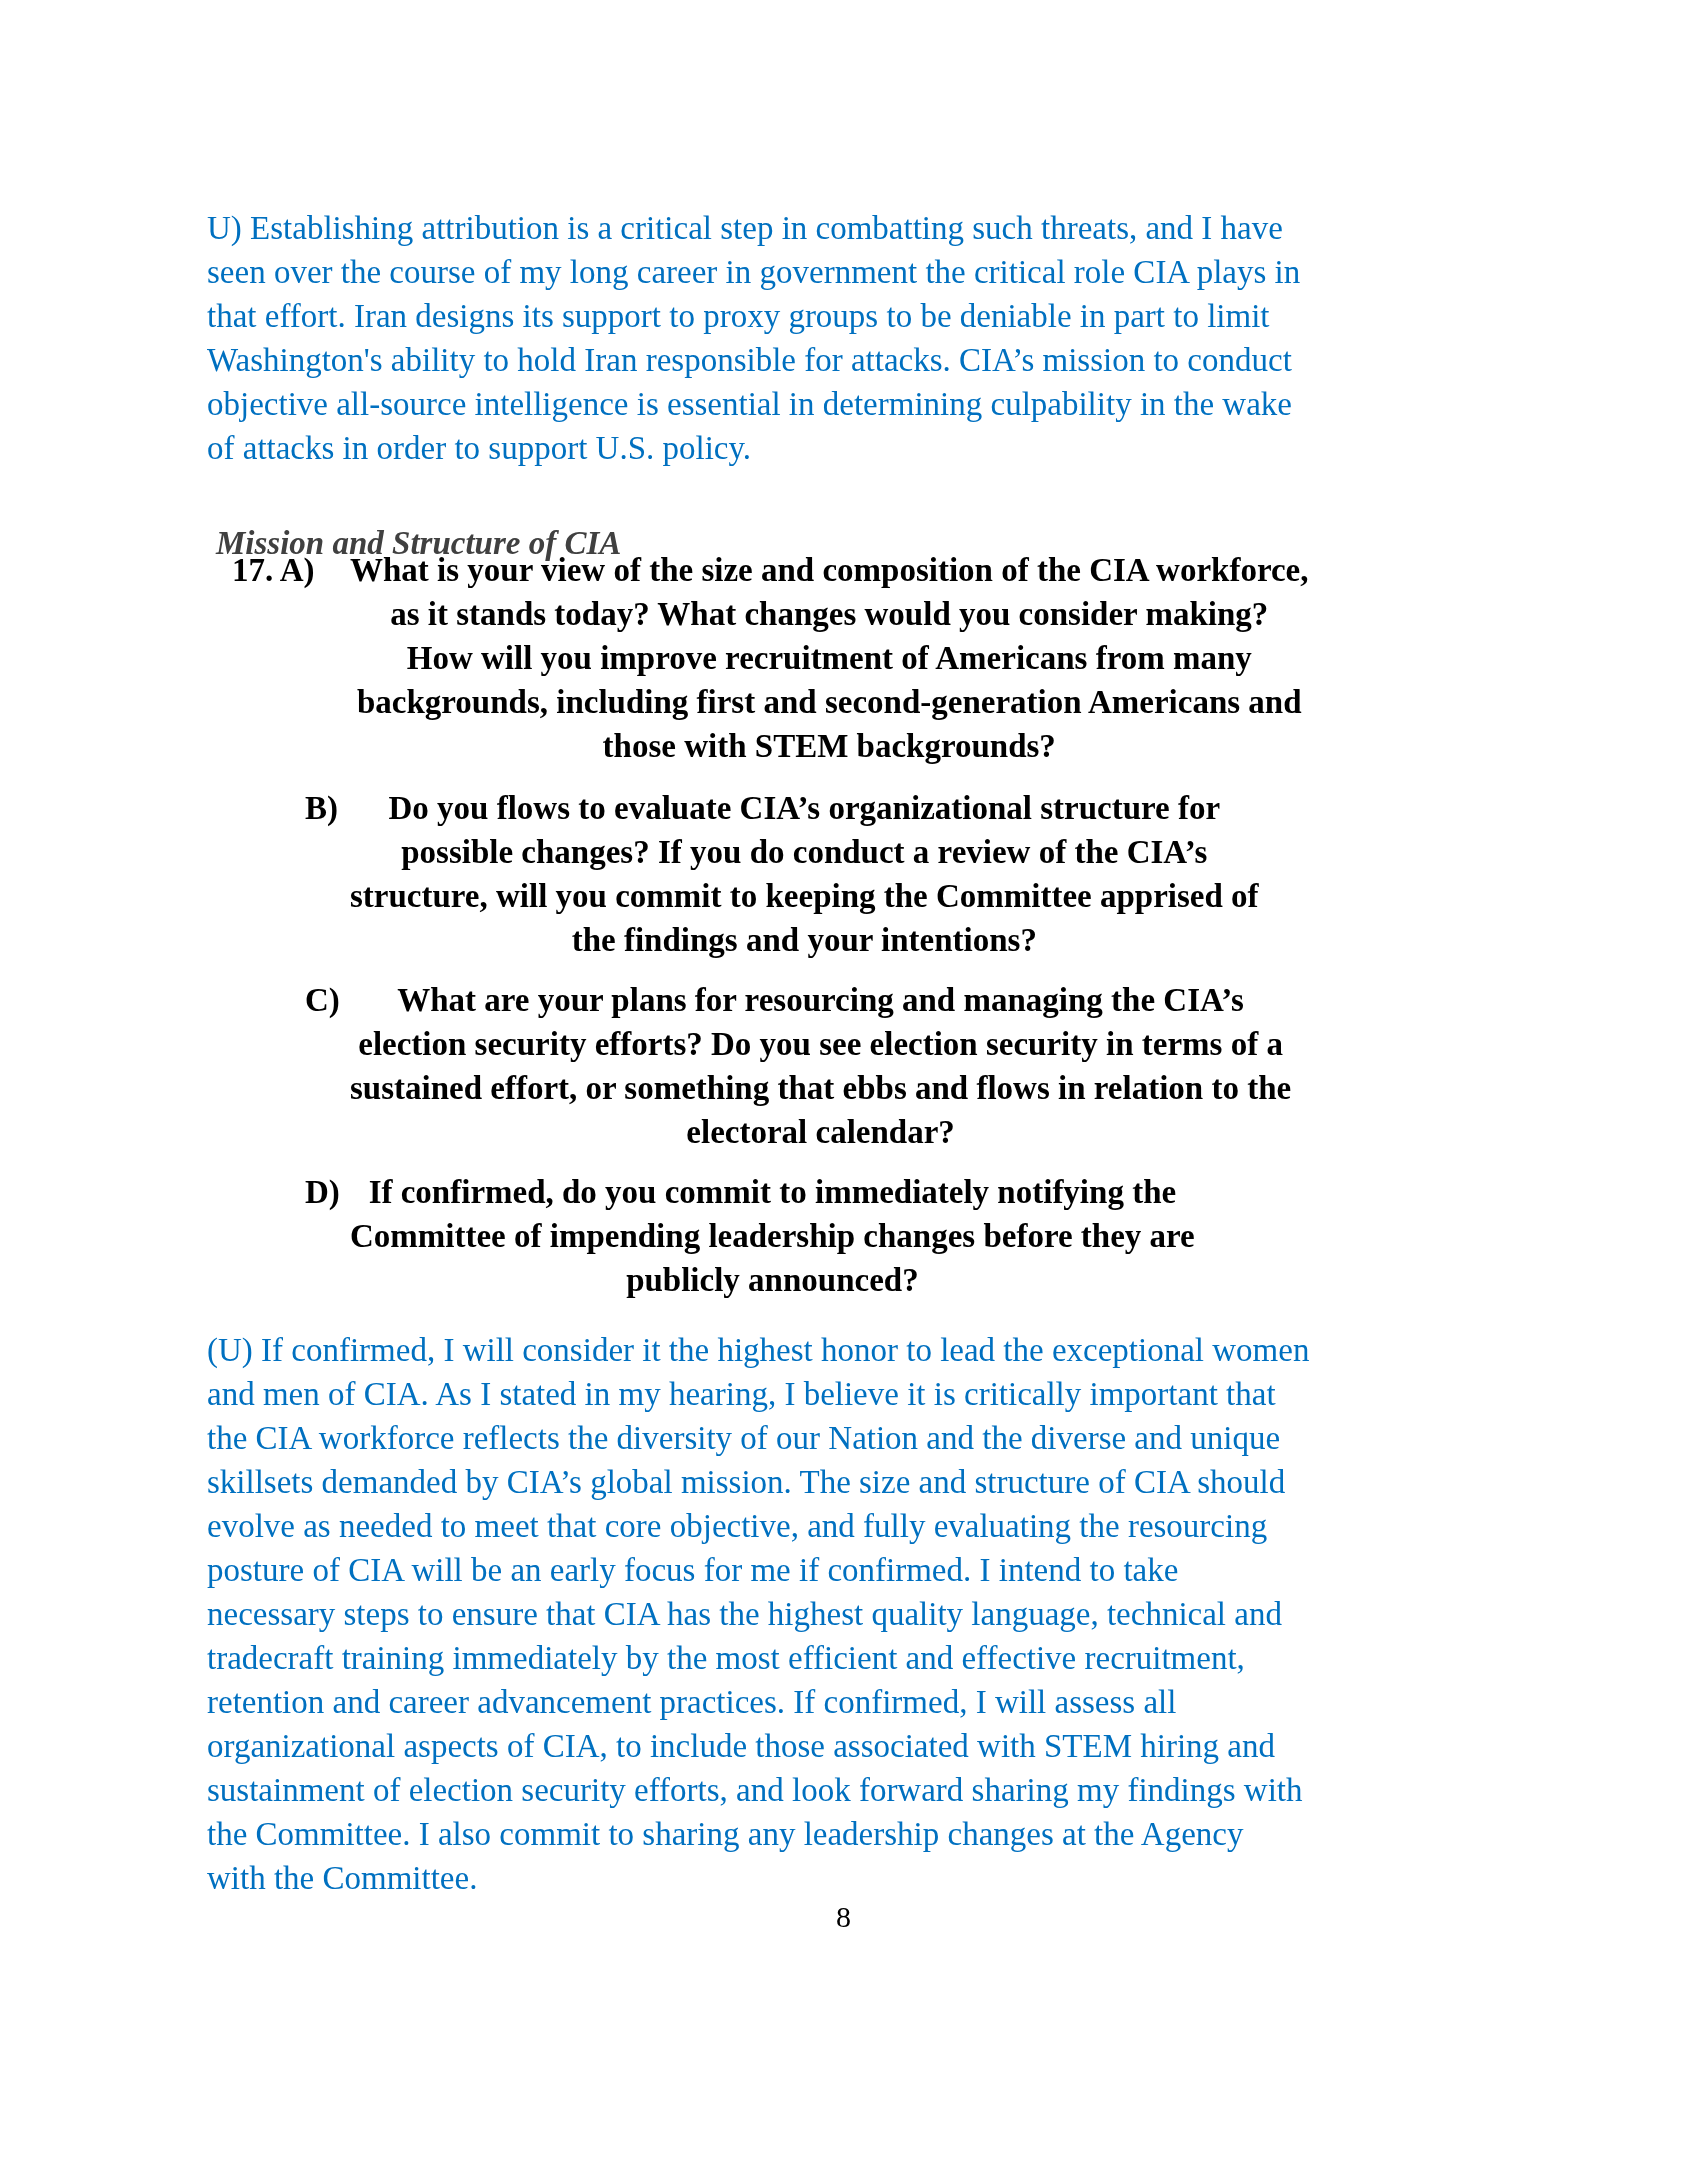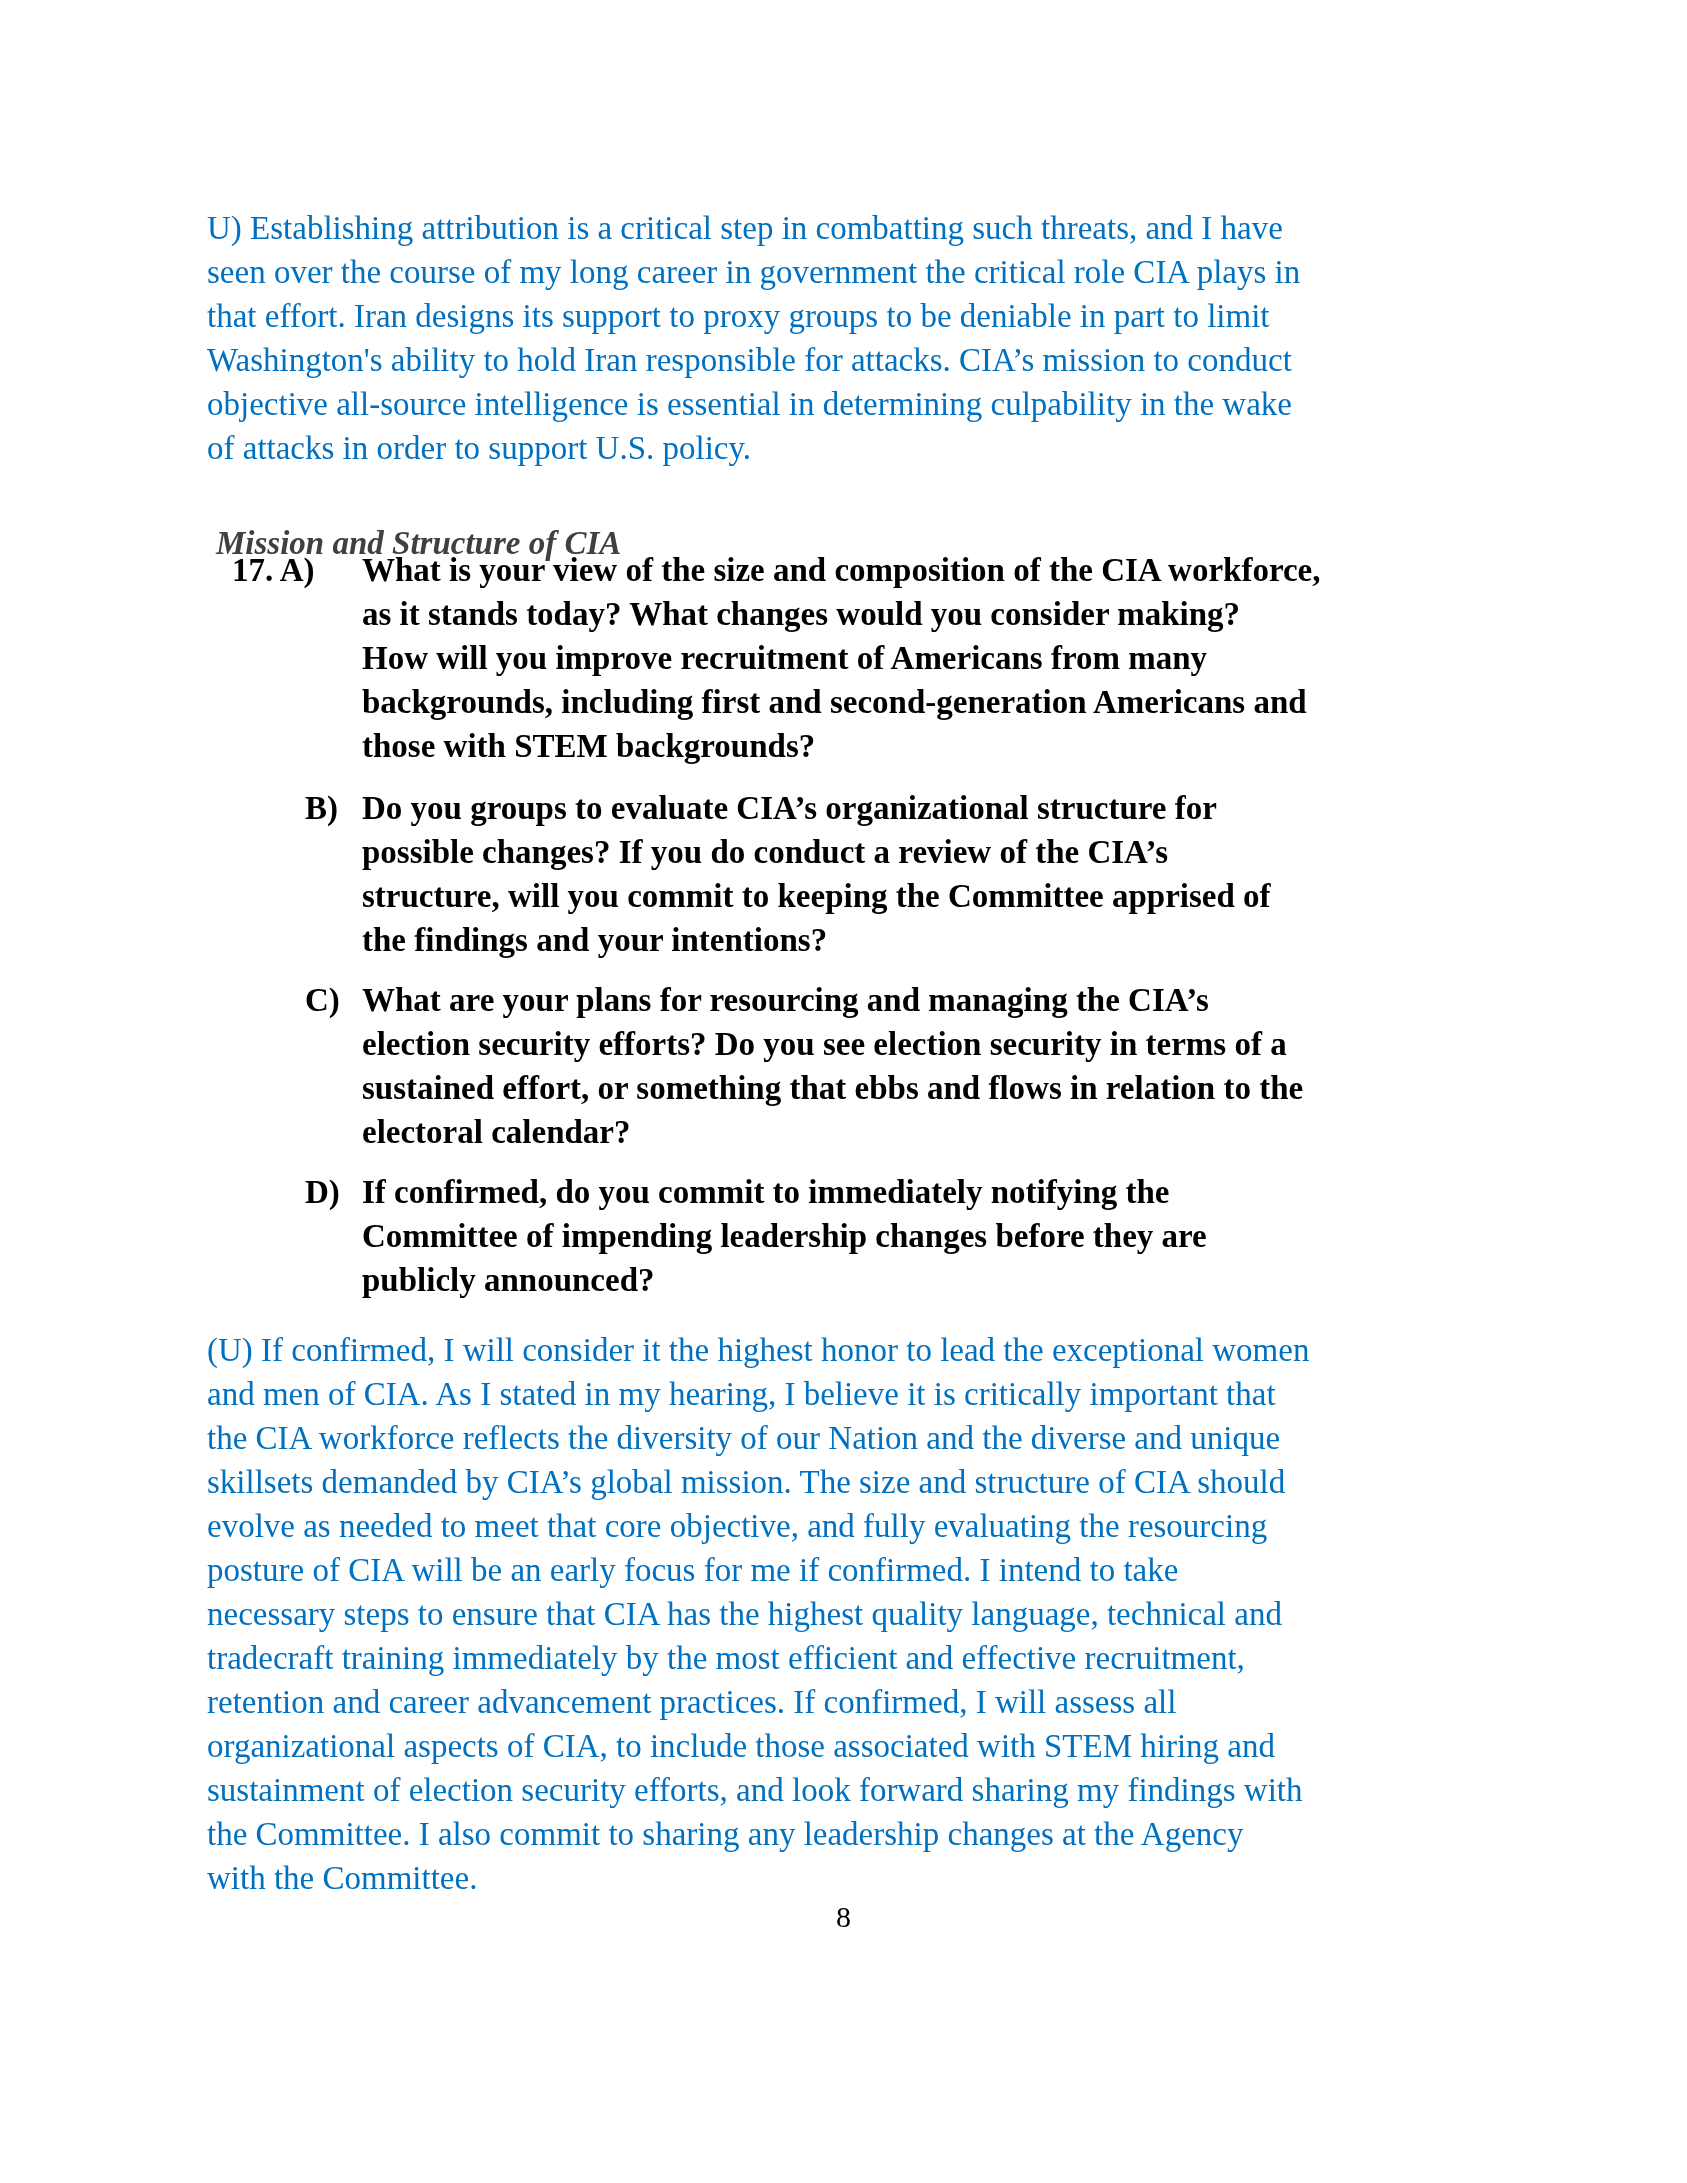--- a/index.html
+++ b/index.html
@@ -44,21 +44,22 @@
       margin: 0;
     }
     .question .label {
       position: absolute;
       top: 0;
       white-space: nowrap;
     }
     .question .text {
       position: absolute;
       top: 0;
-      left: 164px;
+      left: 152px;
+      text-align: center;
     }
     .question .text .line {
       display: block;
       white-space: nowrap;
     }
     .q-a { left: 198px; top: 548px; }
     .q-a .label { left: 34px; }
     .q-b { left: 198px; top: 786px; }
     .q-b .label { left: 107px; }
     .q-c { left: 198px; top: 978px; }
@@ -103,21 +104,21 @@
       <span class="line">as it stands today?  What changes would you consider making?</span>
       <span class="line">How will you improve recruitment of Americans from many</span>
       <span class="line">backgrounds, including first and second-generation Americans and</span>
       <span class="line">those with STEM backgrounds?</span>
     </div>
   </div>
 
   <div class="question q-b">
     <span class="label">B)</span>
     <div class="text">
-      <span class="line">Do you groups to evaluate CIA’s organizational structure for</span>
+      <span class="line">Do you flows to evaluate CIA’s organizational structure for</span>
       <span class="line">possible changes?  If you do conduct a review of the CIA’s</span>
       <span class="line">structure, will you commit to keeping the Committee apprised of</span>
       <span class="line">the findings and your intentions?</span>
     </div>
   </div>
 
   <div class="question q-c">
     <span class="label">C)</span>
     <div class="text">
       <span class="line">What are your plans for resourcing and managing the CIA’s</span>

